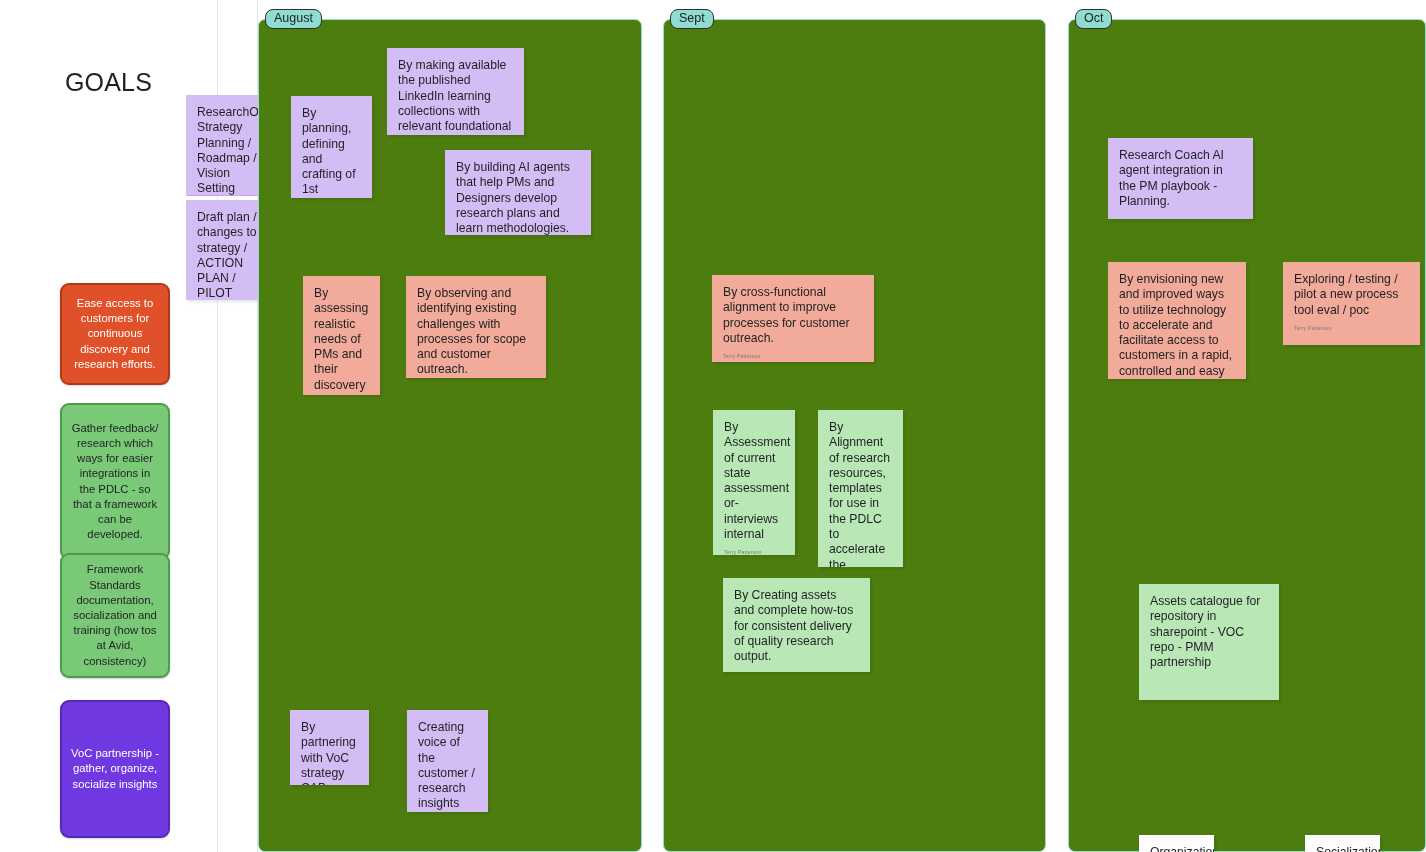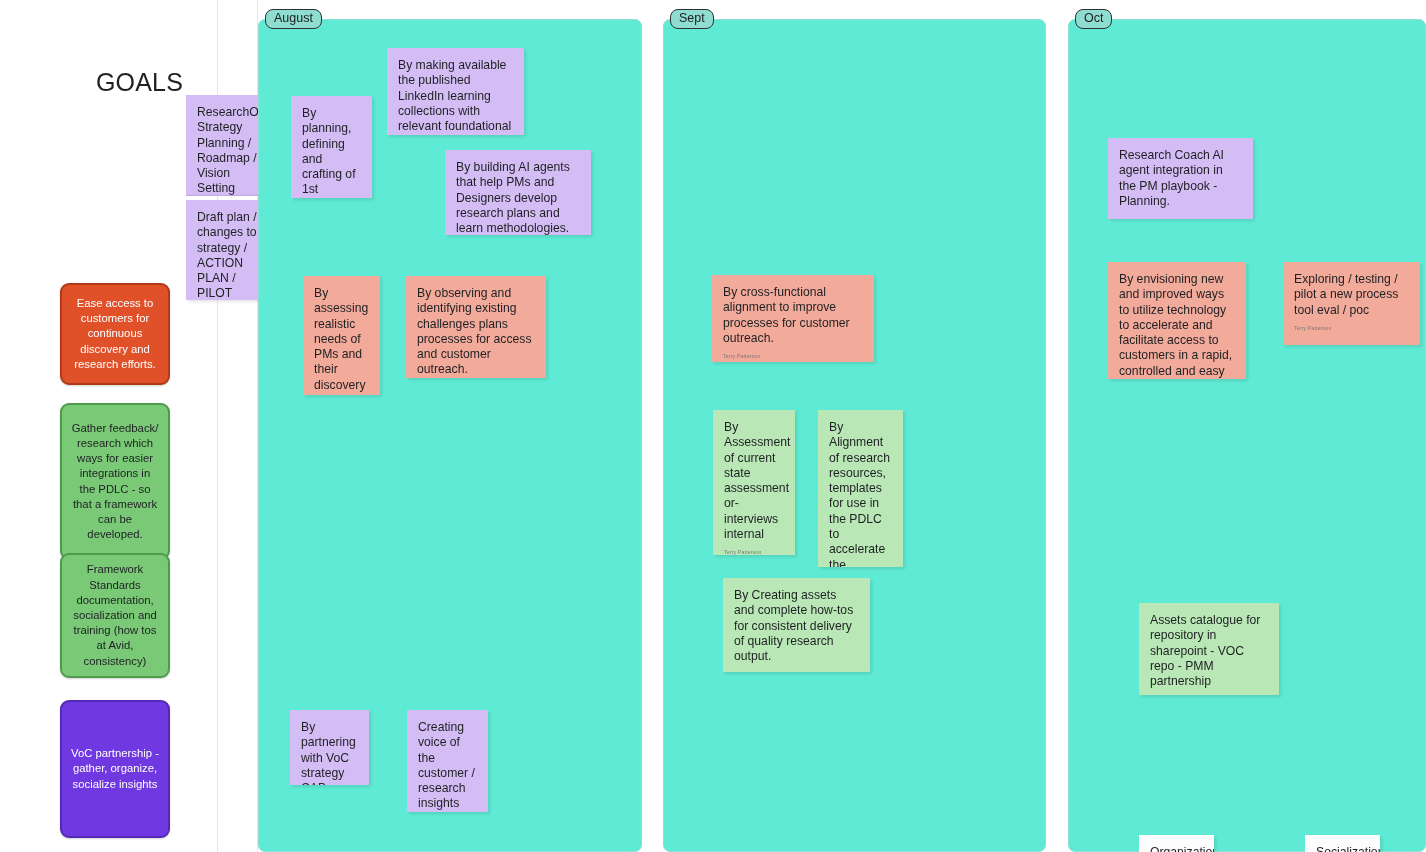--- a/index.html
+++ b/index.html
@@ -16,38 +16,37 @@
 
   
   .guide{position:absolute;top:0;bottom:0;width:1px;background:#e6e6e6;}
 
   
   #goals-col{position:absolute;left:0;top:0;width:217px;height:852px;}
   #goals-title{
     position:absolute;left:0;width:217px;top:68px;
     text-align:center;font-size:25px;font-weight:400;letter-spacing:.2px;
     color:#1f2023;
-    padding-left:31px;
   }
   .goal-card{
     position:absolute;left:60px;width:110px;
     border-radius:9px;
     box-sizing:border-box;
     display:flex;align-items:center;justify-content:center;
     text-align:center;
     padding:8px 9px;
     font-size:11.3px;line-height:15.2px;
     box-shadow:0 1px 2px rgba(0,0,0,.18);
   }
   .goal-card .gtext{display:block;width:100%;}
 
   
   .month-col{
     position:absolute;top:19px;
-    background:#5eead4;
+    background:#4d7c0f;
     border:1.5px solid #8fdfd4;
     border-radius:7px;
     box-sizing:border-box;
   }
   .month-tag{
     position:absolute;
     top:-11px;left:6px;
     background:#8fdcd0;
     border:1.5px solid #2f3030;
     border-radius:8px;
@@ -125,21 +124,21 @@
     <div class="note purple" style="left: 291px; top: 96px; width: 81px; height: 102px;">
       <span class="ntext">By planning, defining and crafting of 1st training workshop for product org.</span>
     </div>
     <div class="note purple" style="left: 445px; top: 150px; width: 146px; height: 85px;">
       <span class="ntext">By building AI agents that help PMs and Designers develop research plans and learn methodologies.</span>
     </div>
     <div class="note salmon" style="left: 303px; top: 276px; width: 77px; height: 119px;">
       <span class="ntext">By assessing realistic needs of PMs and their discovery efforts.</span>
     </div>
     <div class="note salmon" style="left: 406px; top: 276px; width: 140px; height: 102px;">
-      <span class="ntext">By observing and identifying existing challenges plans processes for access and customer outreach.</span>
+      <span class="ntext">By observing and identifying existing challenges with processes for scope and customer outreach.</span>
     </div>
     <div class="note purple" style="left: 290px; top: 710px; width: 79px; height: 75px;">
       <span class="ntext">By partnering with VoC strategy CAB</span>
     </div>
     <div class="note purple" style="left: 407px; top: 710px; width: 81px; height: 102px;">
       <span class="ntext">Creating voice of the customer / research insights repository</span>
     </div>
     <div class="month-col" style="left: 663px; width: 383px; height: 833px;">
       <div class="month-tag">Sept</div>
     </div>
@@ -165,21 +164,21 @@
       <span class="ntext">Research Coach AI agent integration in the PM playbook - Planning.</span>
     </div>
     <div class="note salmon" style="left: 1108px; top: 262px; width: 138px; height: 117px;">
       <span class="ntext">By envisioning new and improved ways to utilize technology to accelerate and facilitate access to customers in a rapid, controlled and easy way.</span>
     </div>
     <div class="note salmon" style="left: 1283px; top: 262px; width: 137px; height: 83px;">
       <span class="ntext">Exploring / testing / pilot a new process
 tool eval / poc</span>
       <span class="author">Terry Patterson</span>
     </div>
-    <div class="note green" style="left: 1139px; top: 603px; width: 140px; height: 92px;">
+    <div class="note green" style="left: 1139px; top: 584px; width: 140px; height: 116px;">
       <span class="ntext">Assets catalogue for repository in sharepoint - VOC repo - PMM partnership</span>
     </div>
     <div class="note white" style="left: 1139px; top: 835px; width: 75px; height: 40px;">
       <span class="ntext">Organization /</span>
     </div>
     <div class="note white" style="left: 1305px; top: 835px; width: 75px; height: 40px;">
       <span class="ntext">Socialization</span>
     </div>
   </div>
 

